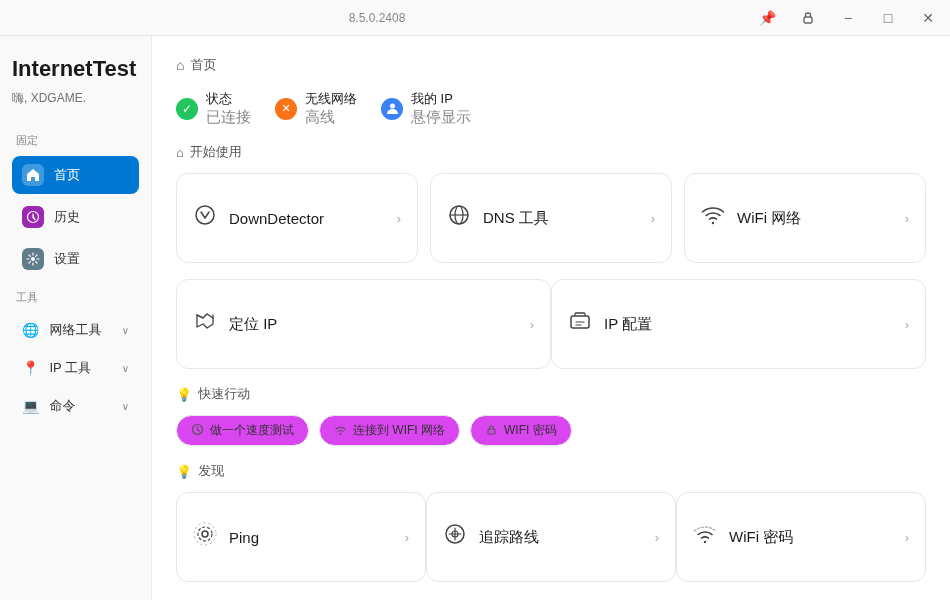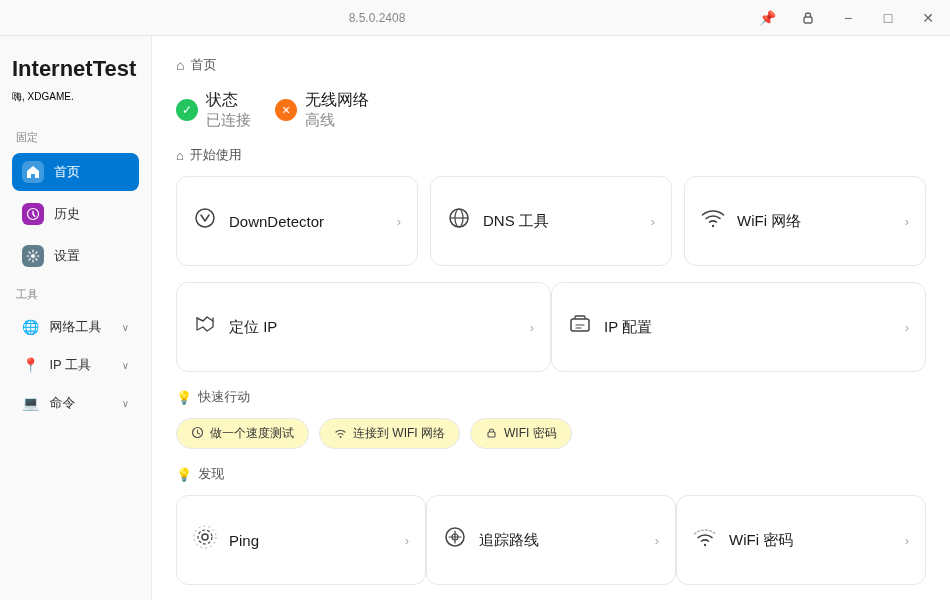--- a/index.html
+++ b/index.html
@@ -63,22 +63,22 @@
       flex-shrink: 0;
     }
     .app-title {
       font-size: 22px;
       font-weight: 700;
       color: #1a1a1a;
       margin-bottom: 4px;
       line-height: 1.2;
     }
     .app-subtitle {
-      font-size: 10px;
-      color: #000000;
+      font-size: 12px;
+      color: #737373;
       margin-bottom: 14px;
     }
     .section-label {
       font-size: 11px;
       color: #888;
       margin: 8px 0 4px 4px;
       font-weight: 500;
     }
     .nav-item {
       display: flex;
@@ -184,21 +184,21 @@
       height: 22px;
       background: #3b82f6;
       border-radius: 50%;
       display: flex;
       align-items: center;
       justify-content: center;
       color: white;
       font-size: 11px;
     }
     .status-text { display: flex; flex-direction: column; }
-    .status-label { font-size: 16px; font-weight: 500; color: #222; }
+    .status-label { font-size: 13px; font-weight: 500; color: #222; }
     .status-sub { font-size: 15px; color: #888; }
 
     .section-header {
       font-size: 13px;
       color: #555;
       margin-bottom: 12px;
       display: flex;
       align-items: center;
       gap: 6px;
     }
@@ -253,21 +253,21 @@
       flex-wrap: wrap;
       margin-bottom: 16px;
     }
     .quick-btn {
       display: flex;
       align-items: center;
       gap: 6px;
       padding: 6px 14px;
       border-radius: 20px;
       border: 1.5px solid #e5e7eb;
-      background: #fef9c3;
+      background: #d946ef;
       font-size: 12px;
       color: #333;
       cursor: pointer;
       transition: background 0.15s;
     }
     .quick-btn-icon { font-size: 13px; }
 
     
     .discover-grid {
       display: grid;
@@ -378,20 +378,32 @@
       </div>
 
       <div class="status-item">
         <div class="status-dot-orange">✕</div>
         <div class="status-text">
           <span class="status-label">无线网络</span>
           <span class="status-sub">高线</span>
         </div>
       </div>
 
+      <div class="status-item">
+        <div class="status-dot-blue">
+          <svg width="13" height="13" viewBox="0 0 13 13" fill="white">
+            <circle cx="6.5" cy="4" r="2.5" fill="white"></circle>
+            <path d="M1 12c0-3 2.5-5 5.5-5s5.5 2 5.5 5" fill="white"></path>
+          </svg>
+        </div>
+        <div class="status-text">
+          <span class="status-label">我的 IP</span>
+          <span class="status-sub">悬停显示</span>
+        </div>
+      </div>
     </div>
 
     <div class="section-header">
       <span>⌂</span>
       <span>开始使用</span>
     </div>
 
     <div class="cards-grid">
 
       <div class="tool-card">

